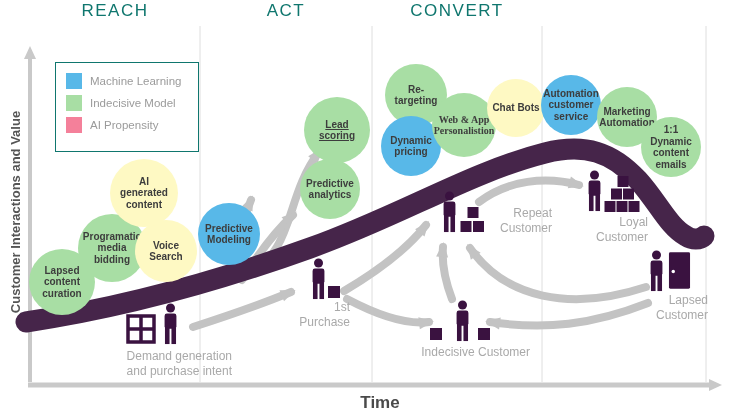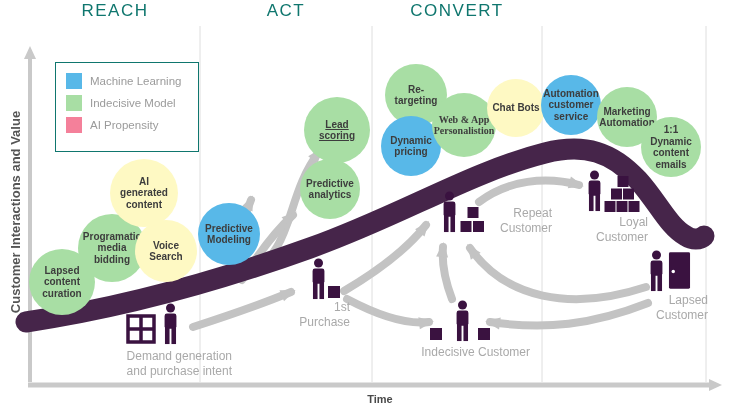--- a/index.html
+++ b/index.html
@@ -25,21 +25,21 @@
   .cat-propensity-model{background:#a8dea4;}
   .cat-ai-application{background:#fef9c3;}
 
   .nlabel{position:absolute;font-size:12px;color:#a9a9a9;line-height:1.25;text-align:right;z-index:4;}
   .icon{position:absolute;z-index:4;}
 
   .ylabel{position:absolute;width:300px;height:16px;left:-134px;top:204px;
           transform:rotate(-90deg);text-align:center;font-size:13px;font-weight:bold;
           color:#555555;z-index:2;}
   .xlabel{position:absolute;left:330px;top:393px;width:100px;text-align:center;
-          font-size:11px;font-weight:bold;color:#4a4a4a;z-index:2;}
+          font-size:17px;font-weight:bold;color:#4a4a4a;z-index:2;}
 </style>
 </head>
 <body>
 
 <div class="stage-wrap">
 
   <svg width="750" height="413" viewBox="0 0 750 413" style="position:absolute;left:0;top:0;z-index:1;">
     <defs>
       <marker id="ah" markerUnits="userSpaceOnUse" markerWidth="20" markerHeight="18" refX="11" refY="7" orient="auto">
         <path d="M1,1 L16,7 L1,13 Z" fill="#c3c3c3"></path>

